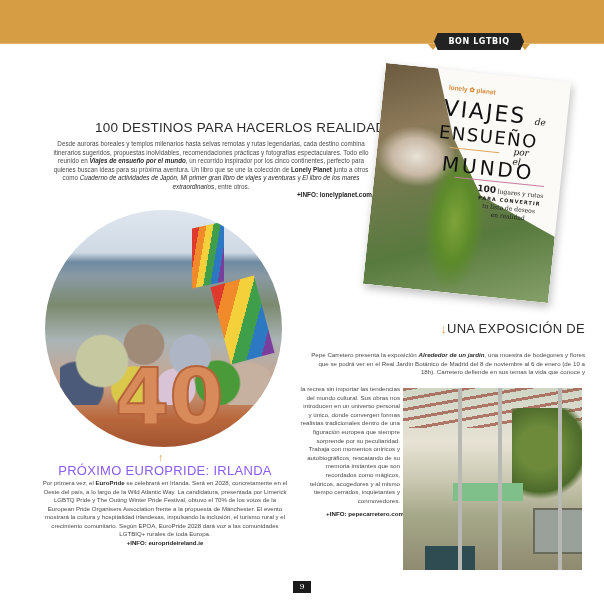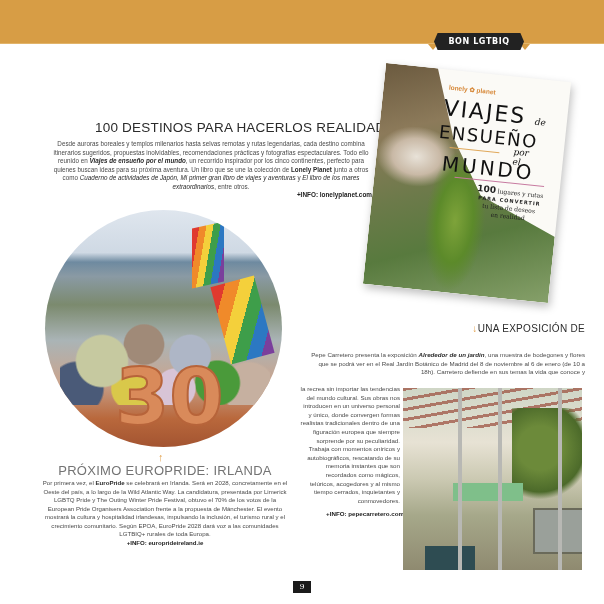--- a/index.html
+++ b/index.html
@@ -76,25 +76,25 @@
                 radial-gradient(circle at 62% 55%, #aeb6c6 0 14%, transparent 15%),
                 radial-gradient(circle at 35% 85%, #d9c84a 0 13%, transparent 14%),
                 radial-gradient(circle at 55% 85%, #d8c4d6 0 13%, transparent 14%),
                 radial-gradient(circle at 75% 80%, #4a9a3a 0 12%, transparent 13%),
                 radial-gradient(circle at 90% 85%, #c6b0a0 0 12%, transparent 13%),
                 radial-gradient(circle at 8% 85%, #4a5a78 0 12%, transparent 13%); }
   .balloon { position: absolute; font-family: "DejaVu Sans", sans-serif; font-weight: bold; font-size: 78px;
     color: #d98a5a; -webkit-text-stroke: 2px #b7643a; line-height: 1; }
 
   .a2-arrow { position: absolute; left: 158px; top: 451px; font-size: 11px; }
-  .a2-title { position: absolute; left: 45px; top: 463px; width: 240px; text-align: center; font-size: 13px; color: #737373; letter-spacing: 0.3px; }
+  .a2-title { position: absolute; left: 45px; top: 463px; width: 240px; text-align: center; font-size: 13px; color: #8b5cf6; letter-spacing: 0.3px; }
   .a2-body { position: absolute; left: 42px; top: 479px; width: 246px; text-align: center; font-size: 6.1px; line-height: 8.5px; color: #4a4a4a; }
 
   
-  .a3-title { position: absolute; left: 330px; top: 322px; width: 255px; text-align: right; font-size: 10px; line-height: 13.5px; color: #2b2b2b; letter-spacing: 0.3px; }
+  .a3-title { position: absolute; left: 330px; top: 322px; width: 255px; text-align: right; font-size: 13px; line-height: 13.5px; color: #2b2b2b; letter-spacing: 0.3px; }
   .a3-body-top { position: absolute; left: 305px; top: 351px; width: 280px; text-align: right; font-size: 6.2px; line-height: 8.6px; color: #4a4a4a; }
   .a3-body-col { position: absolute; left: 300px; top: 385px; width: 100px; text-align: right; font-size: 6.2px; line-height: 8.6px; color: #4a4a4a; }
   .a3-info { position: absolute; left: 300px; top: 510px; width: 104px; text-align: right; font-size: 6.2px; }
 
   .painting {
     position: absolute; left: 403px; top: 388px; width: 179px; height: 182px; overflow: hidden;
     background: linear-gradient(180deg, #cfd6c6 0%, #e7e2d4 30%, #cbc9b2 50%, #a6a88a 70%, #8f8a70 100%);
   }
   .pt-beams { position: absolute; left: 0; top: 0; width: 100%; height: 40px;
     background: repeating-linear-gradient(170deg, #9a4a3a 0 3px, transparent 3px 10px); opacity: 0.7; }
@@ -133,21 +133,21 @@
     <span style="font-family:'DejaVu Sans',sans-serif;font-size:5px;letter-spacing:1px;font-weight:bold">PARA CONVERTIR</span><br>
     <span>tu lista de deseos</span><br>
     <span>en realidad</span>
   </div>
 </div>
 
 <div class="pride-photo">
   <div class="people"></div>
   <div class="pride-flag1"></div>
   <div class="pride-flag2"></div>
-  <div class="balloon" style="left:70px;top:148px;">30</div>
+  <div class="balloon" style="left:70px;top:148px;">40</div>
 </div>
 <div class="a2-arrow arrow">↑</div>
 <div class="a2-title">PRÓXIMO EUROPRIDE: IRLANDA</div>
 <div class="a2-body"><span id="a2body"><span>Por primera vez, el </span><span style="font-weight: bold; color: rgb(42, 42, 42);">EuroPride</span><span> se celebrará en Irlanda. Será en 2028, concretamente en el Oeste del país, a lo largo de la Wild Atlantic Way. La candidatura, presentada por Limerick LGBTQ Pride y The Outing Winter Pride Festival, obtuvo el 70% de los votos de la European Pride Organisers Association frente a la propuesta de Mánchester. El evento mostrará la cultura y hospitalidad irlandesas, impulsando la inclusión, el turismo rural y el crecimiento comunitario. Según EPOA, EuroPride 2028 dará voz a las comunidades LGTBIQ+ rurales de toda Europa.</span></span><br><span class="info">+INFO: europrideireland.ie</span></div>
 
 <div class="a3-title"><span class="arrow">↓</span><span>UNA EXPOSICIÓN DE</span><br></div>
 <div class="a3-body-top" id="a3body"><span>Pepe Carretero presenta la exposición </span><span style="font-weight: bold; font-style: italic; color: rgb(42, 42, 42);">Alrededor de un jardín</span><span>, una muestra de bodegones y flores que se podrá ver en el Real Jardín Botánico de Madrid del 8 de noviembre al 6 de enero (de 10 a 18h). Carretero defiende en sus temas la vida que conoce y</span></div>
 <div class="a3-body-col">la recrea sin importar las tendencias del mundo cultural. Sus obras nos introducen en un universo personal y único, donde convergen formas realistas tradicionales dentro de una figuración europea que siempre sorprende por su peculiaridad. Trabaja con momentos oníricos y autobiográficos, rescatando de su memoria instantes que son recordados como mágicos, telúricos, acogedores y al mismo tiempo cerrados, inquietantes y conmovedores.</div>
 <div class="a3-info info">+INFO: pepecarretero.com</div>
 

